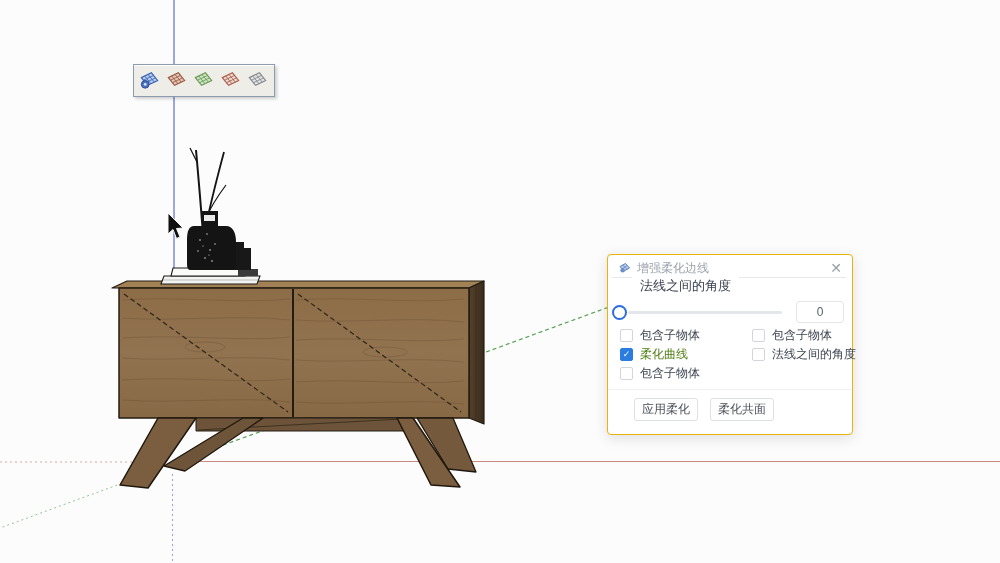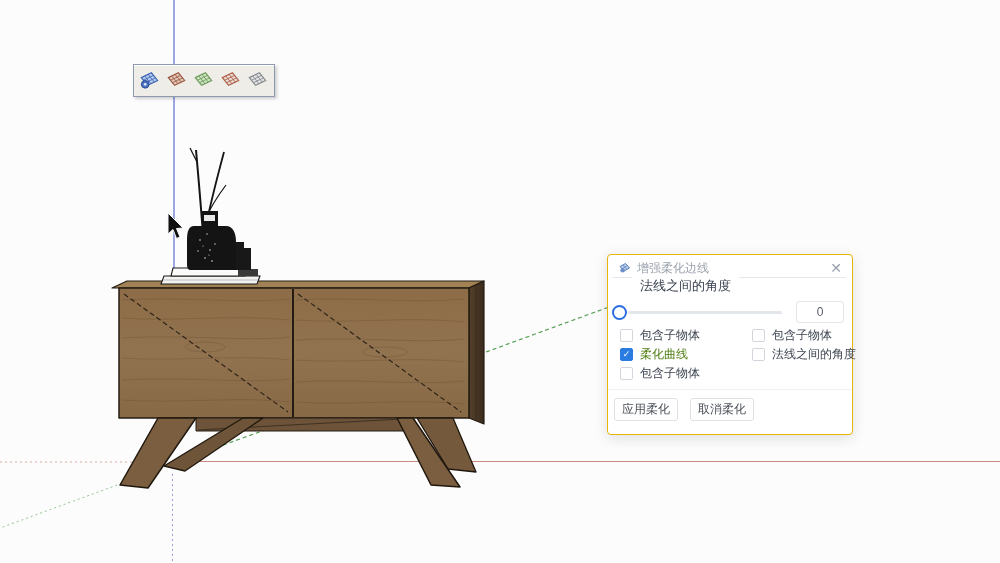--- a/index.html
+++ b/index.html
@@ -43,21 +43,21 @@
   .value-box{width:48px;height:22px;box-sizing:border-box;border:1px solid #e4e6ea;border-radius:3px;
     font-size:12px;color:#5a6068;display:flex;align-items:center;justify-content:center;background:#fff;}
   .dlg-checks{display:grid;grid-template-columns:132px 1fr;row-gap:6px;margin:6px 8px 0 12px;}
   .check-item{display:flex;align-items:center;height:13px;}
   .check-box{width:13px;height:13px;box-sizing:border-box;border:1px solid #d2d6dc;border-radius:2px;
     background:#fff;display:flex;align-items:center;justify-content:center;font-size:9px;color:#fff;line-height:1;}
   .check-item.checked .check-box{background:#2b7ce0;border-color:#2b7ce0;}
   .check-label{font-size:12px;color:#3c4350;margin-left:7px;white-space:nowrap;}
   .check-item.checked .check-label{color:#4d7c0f;}
   .dlg-divider{height:1px;background:#f0f1f4;margin-top:9px;}
-  .dlg-buttons{display:flex;gap:12px;padding:8px 0 0 6px;}
+  .dlg-buttons{display:flex;gap:12px;padding:8px 0 0 6px;margin-left:20px;}
   .dlg-btn{width:64px;height:23px;box-sizing:border-box;border:1px solid #dde0e5;border-radius:3px;
     background:#fff;font-size:12px;color:#4a5058;display:flex;align-items:center;justify-content:center;cursor:default;}
 </style>
 </head>
 <body>
 
 <div class="canvas">
 
   <svg class="scene-svg" width="1000" height="563" viewBox="0 0 1000 563">
     <defs>
@@ -242,16 +242,16 @@
         <span class="check-box"></span>
         <span class="check-label">包含子物体</span>
       </div>
       <div></div>
     </div>
 
     <div class="dlg-divider"></div>
 
     <div class="dlg-buttons">
       <button class="dlg-btn">应用柔化</button>
-      <button class="dlg-btn">取消柔化</button>
+      <button class="dlg-btn">柔化共面</button>
     </div>
   </div>
 </div>
 
 </body></html>

